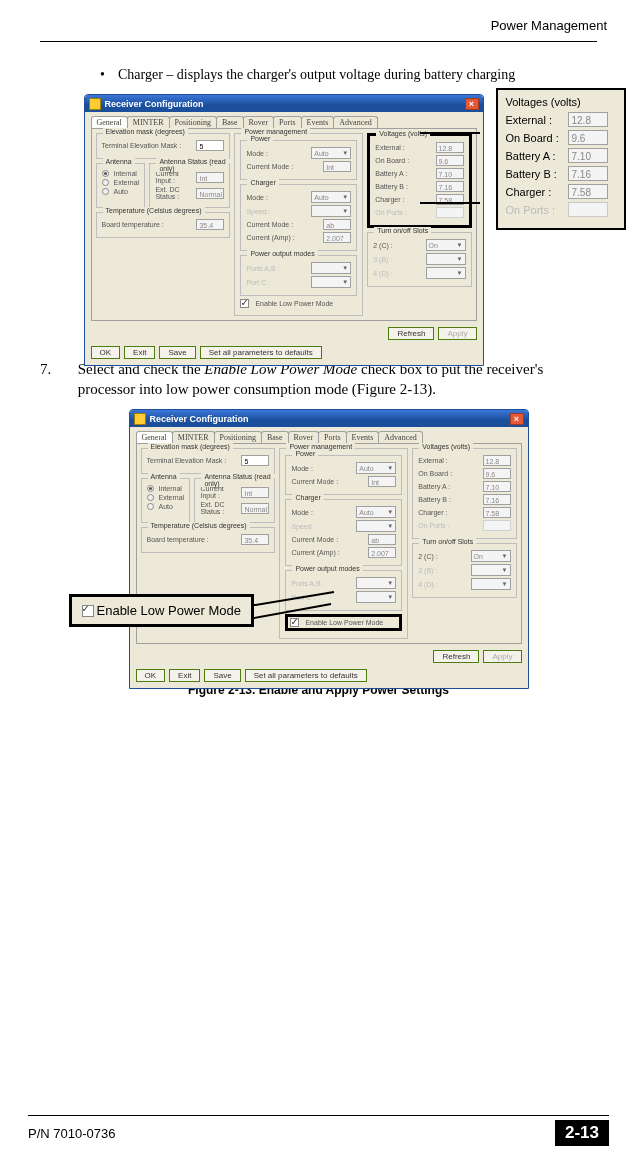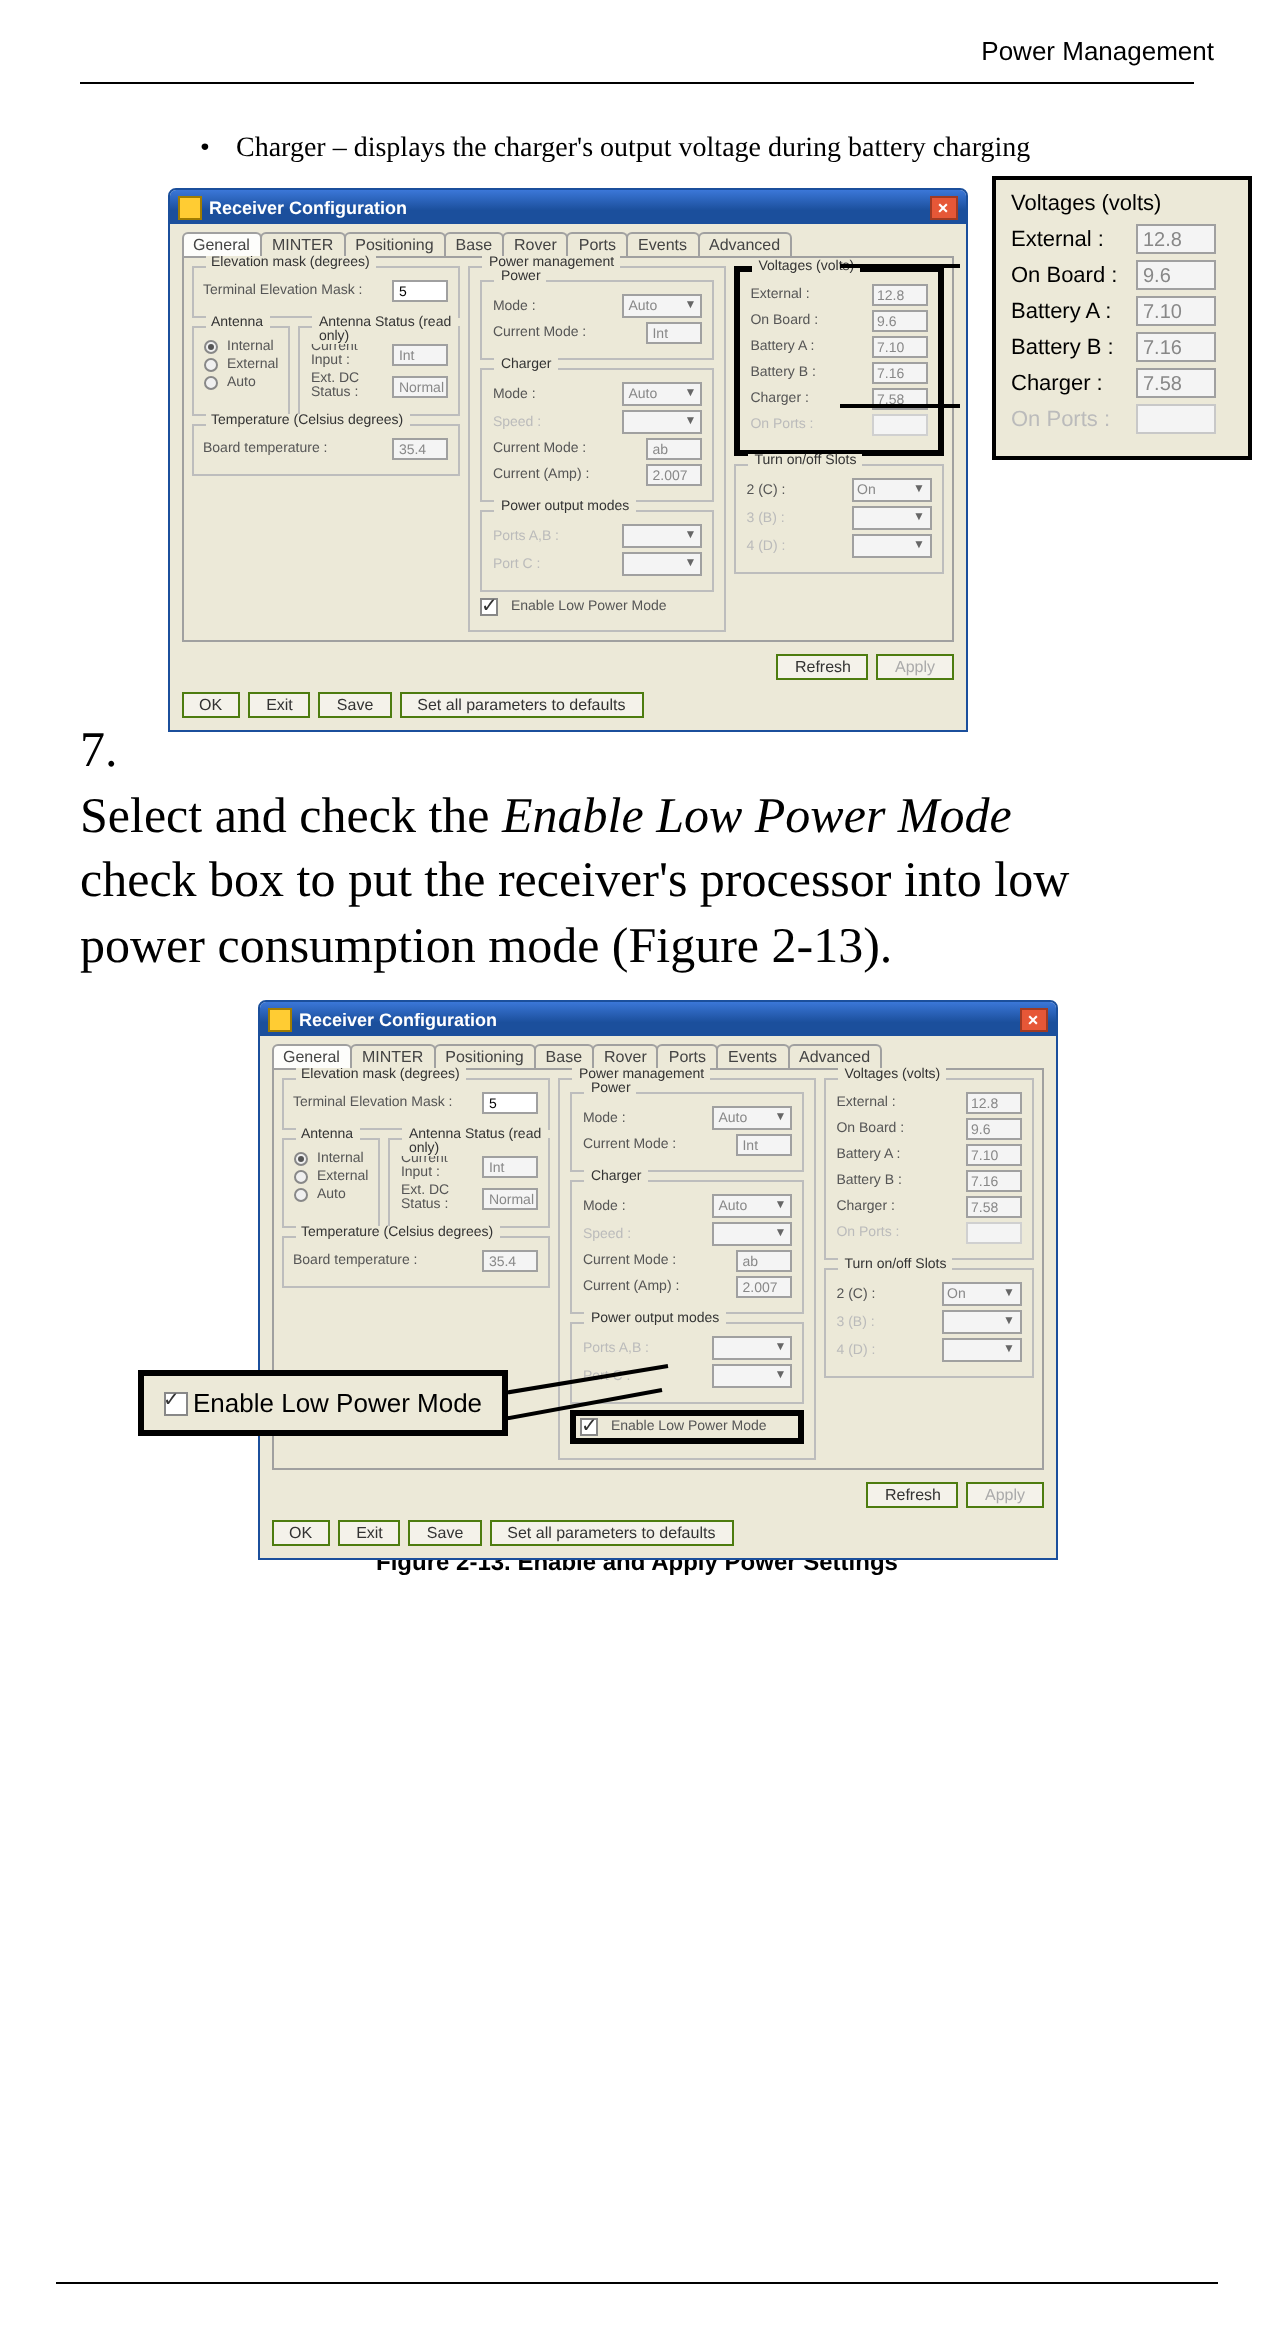--- a/index.html
+++ b/index.html
@@ -41,21 +41,21 @@
     width: 470px;
   }
   .fig-caption {
     text-align: center;
     font-family: Arial, sans-serif;
     font-weight: bold;
     font-size: 12px;
     margin: 6px 0 16px 0;
   }
   .step {
-    font-size: 25px;
+    font-size: 15px;
     line-height: 1.3;
     margin: 0 0 8px 0;
   }
   .step .num { display:inline-block; width:34px; vertical-align:top; }
   .step .body { display:inline-block; width: calc(100% - 40px); vertical-align:top; }
 
   
   .rc-window {
     width: 400px;
     background: #ece9d8;
@@ -99,20 +99,21 @@
     font-size: 8px;
   }
   .rc-tab {
     border: 1px solid #a0a0a0;
     border-bottom: none;
     background: #ece9d8;
     padding: 1px 5px;
     border-radius: 3px 3px 0 0;
     margin-right: -1px;
     color: #444;
+    font-family: Liberation Serif, serif;
   }
   .rc-tab.active {
     background: #fdfdfb;
     position: relative; z-index: 2;
   }
   .rc-panel {
     border: 1px solid #a0a0a0;
     background: #ece9d8;
     padding: 4px;
     display: flex;
@@ -681,13 +682,17 @@
       <span class="chk on" style="width:12px;height:12px;"></span>
       <span>Enable Low Power Mode</span>
     </div>
   </div>
   <div class="fig-caption">Figure 2-13. Enable and Apply Power Settings</div>
 
 </div>
 
 <div class="footer">
   <div class="footer-line"></div>
+  <div class="footer-row">
+    <span class="pn">P/N 7010-0736</span>
+    <span class="pg">2-13</span>
+  </div>
 </div>
 
 </body></html>

